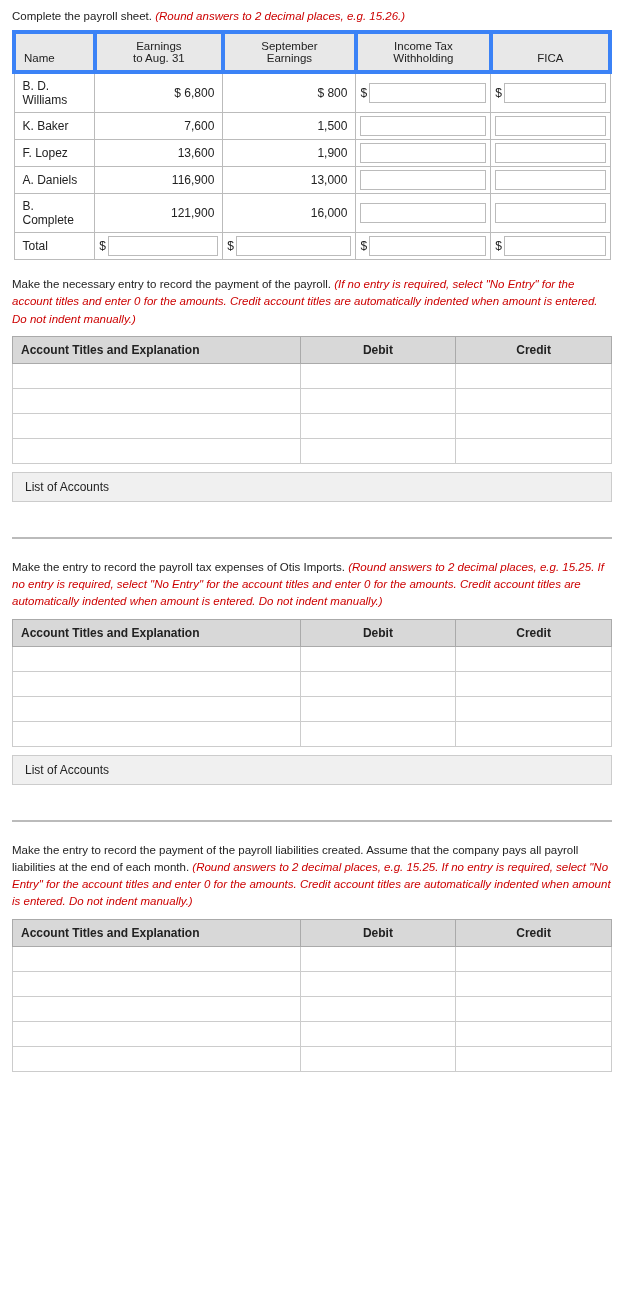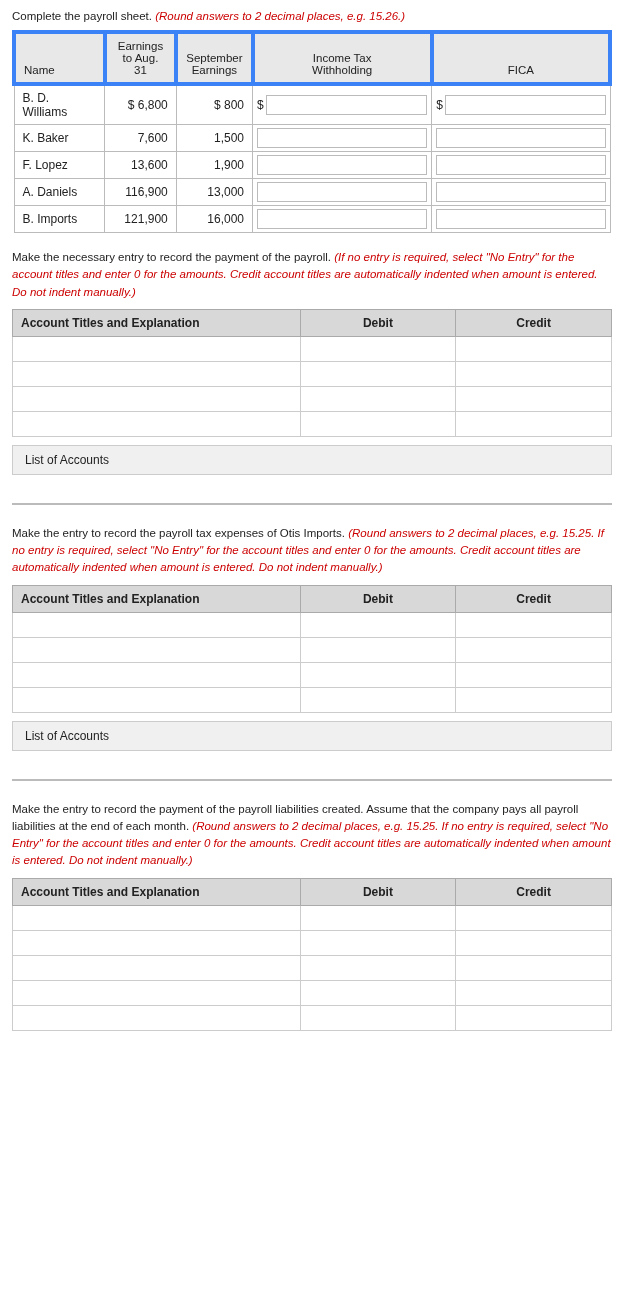--- a/index.html
+++ b/index.html
@@ -55,21 +55,21 @@
     }
     .dollar-cell {
       display: flex;
       align-items: center;
       gap: 2px;
     }
     .dollar-cell span { flex-shrink: 0; }
     .dollar-cell input { flex: 1; min-width: 0; }
     
     .section {
-      margin-bottom: 28px;
+      margin-bottom: 35px;
     }
     .section-instruction {
       font-size: 11.5px;
       margin-bottom: 8px;
       line-height: 1.5;
     }
     .section-instruction em {
       color: #c00;
       font-style: italic;
     }
@@ -171,27 +171,54 @@
       <td class="input-cell"><input type="text" style="width: 100%; border: 1px solid rgb(187, 187, 187); padding: 2px 4px;"></td>
     </tr>
     <tr>
       <td class="name">A. Daniels</td>
       <td class="num">116,900</td>
       <td class="num">13,000</td>
       <td class="input-cell"><input type="text" style="width: 100%; border: 1px solid rgb(187, 187, 187); padding: 2px 4px;"></td>
       <td class="input-cell"><input type="text" style="width: 100%; border: 1px solid rgb(187, 187, 187); padding: 2px 4px;"></td>
     </tr>
     <tr>
-      <td class="name">B. Imports</td>
+      <td class="name">B. Complete</td>
       <td class="num">121,900</td>
       <td class="num">16,000</td>
       <td class="input-cell"><input type="text" style="width: 100%; border: 1px solid rgb(187, 187, 187); padding: 2px 4px;"></td>
       <td class="input-cell"><input type="text" style="width: 100%; border: 1px solid rgb(187, 187, 187); padding: 2px 4px;"></td>
     </tr>
 
+    <tr>
+      <td class="name">Total</td>
+      <td class="input-cell">
+        <div class="dollar-cell">
+            <span>$</span>
+            <input type="text" style="">
+          </div>
+      </td>
+      <td class="input-cell">
+        <div class="dollar-cell">
+            <span>$</span>
+            <input type="text" style="">
+          </div>
+      </td>
+      <td class="input-cell">
+        <div class="dollar-cell">
+            <span>$</span>
+            <input type="text" style="">
+          </div>
+      </td>
+      <td class="input-cell">
+        <div class="dollar-cell">
+            <span>$</span>
+            <input type="text" style="">
+          </div>
+      </td>
+    </tr>
   </tbody>
 </table>
 
 <div class="section">
   <p class="section-instruction">
     <span>Make the necessary entry to record the payment of the payroll.</span>
     <em>(If no entry is required, select "No Entry" for the account titles and enter 0 for the amounts. Credit account titles are automatically indented when amount is entered. Do not indent manually.)</em>
   </p>
   <table class="entry-table">
     <thead>

